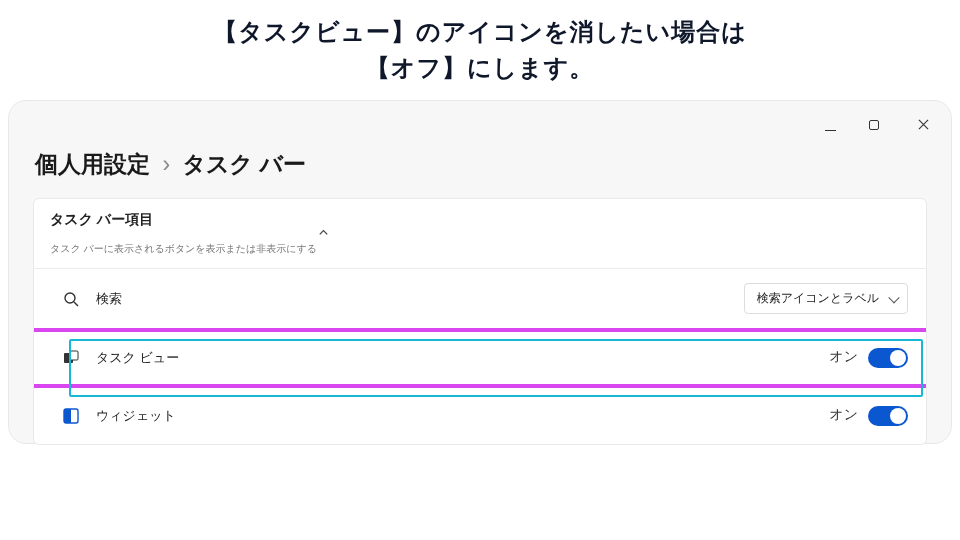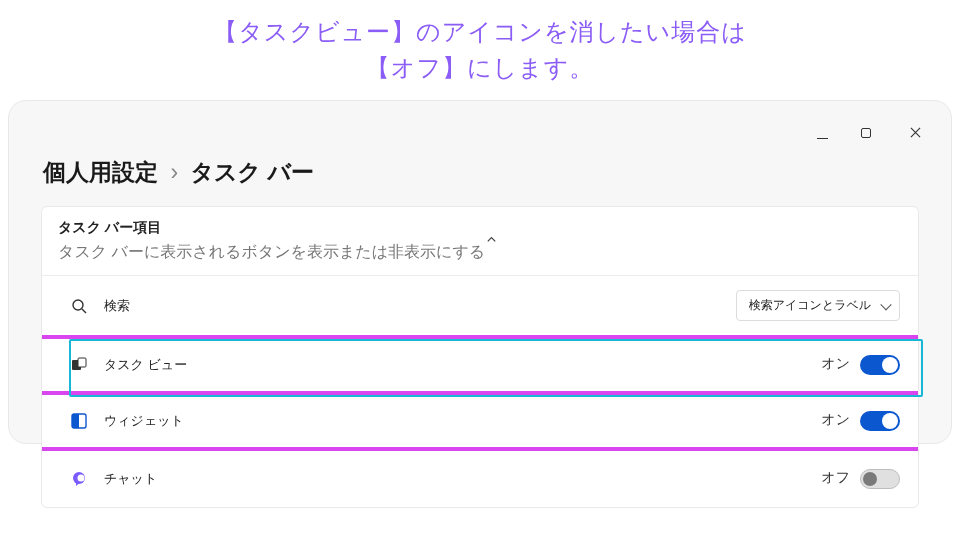--- a/index.html
+++ b/index.html
@@ -1,29 +1,29 @@
 <!DOCTYPE html>
 <html><head>
 <meta charset="utf-8">
 <style>
   *{box-sizing:border-box;margin:0;padding:0;font-family:"Yu Gothic UI","Meiryo",sans-serif}
   body{width:960px;height:540px;background:#fff;overflow:hidden}
-  .annotation{color:#8b5cf6;font-size:24px;font-weight:400;text-align:center;padding:14px 16px 2px;letter-spacing:1px;line-height:1.5}
-  .window{position:absolute;left:8px;right:8px;top:100px;height:344px;background:#f7f7f7;border:1px solid #e8e8e8;border-radius:18px;padding:16px}
+  .annotation{color:#0f172a;font-size:24px;font-weight:700;text-align:center;padding:14px 16px 2px;letter-spacing:1px;line-height:1.5}
+  .window{position:absolute;left:8px;right:8px;top:100px;height:344px;background:#f7f7f7;border:1px solid #e8e8e8;border-radius:18px;padding:8px}
   .titlebar{display:flex;justify-content:flex-end;align-items:center;height:32px;padding:0 10px;gap:24px;color:#222}
   .tb-btn{width:20px;text-align:center;line-height:20px}
   .tb-min{border-top:1px solid #333;width:11px;height:0;margin-top:10px}
   .tb-max{width:10px;height:10px;border:1px solid #333;border-radius:2px}
   .tb-close svg{width:11px;height:11px}
   .breadcrumb{padding:8px 18px 18px;font-size:23px;font-weight:600;color:#1a1a1a}
   .bc-sep{margin:0 6px;color:#888;font-weight:400}
   .panel{margin:0 16px;border:1px solid #e9e9e9;border-radius:6px;background:#fff;overflow:hidden}
   .panel-head{display:flex;align-items:center;justify-content:flex-start;padding:12px 18px 12px 16px;border-bottom:1px solid #ececec}
   .panel-title{font-size:14px;font-weight:600;color:#222}
-  .panel-sub{font-size:16px;color:#777;margin-top:5px}
+  .panel-sub{font-size:10px;color:#777;margin-top:13px}
   .chev svg{width:13px;height:13px}
   .row{display:flex;align-items:center;padding:14px 18px 14px 62px;border-bottom:4px solid #d946ef;position:relative;min-height:56px}
   .row:last-child{border-bottom:none}
   .row .ic{position:absolute;left:28px;top:50%;transform:translateY(-50%);width:18px;height:18px;display:flex;align-items:center;justify-content:center}
   .row-label{font-size:13px;color:#222}
   .row-right{margin-left:auto;display:flex;align-items:flex-start;gap:10px}
   .state{font-size:14px;color:#333}
   .toggle{width:40px;height:20px;border-radius:10px;position:relative}
   .toggle.on{background:#0b57d0}
   .toggle.off{background:#e0e0e0;border:1px solid #bdbdbd}
@@ -116,33 +116,17 @@
       </div>
       <div class="row-label">ウィジェット</div>
       <div class="row-right">
         <span class="state">オン</span>
         <div class="toggle on">
             <div class="knob"></div>
           </div>
       </div>
     </div>
 
-    <div class="row">
-      <div class="ic i-chat">
-        <svg viewBox="0 0 16 16">
-            <circle cx="8" cy="7" r="6" fill="#7b5cff"></circle>
-            <path d="M5 12 L5 15 L8.5 12" fill="#7b5cff"></path>
-            <circle cx="10" cy="7" r="3.5" fill="#fff"></circle>
-          </svg>
-      </div>
-      <div class="row-label">チャット</div>
-      <div class="row-right">
-        <span class="state">オフ</span>
-        <div class="toggle off">
-            <div class="knob"></div>
-          </div>
-      </div>
-    </div>
 
   </div>
 
   <div class="highlight" style="left:60px;top:238px;width:854px;height:58px"></div>
 </div>
 
 </body></html>

